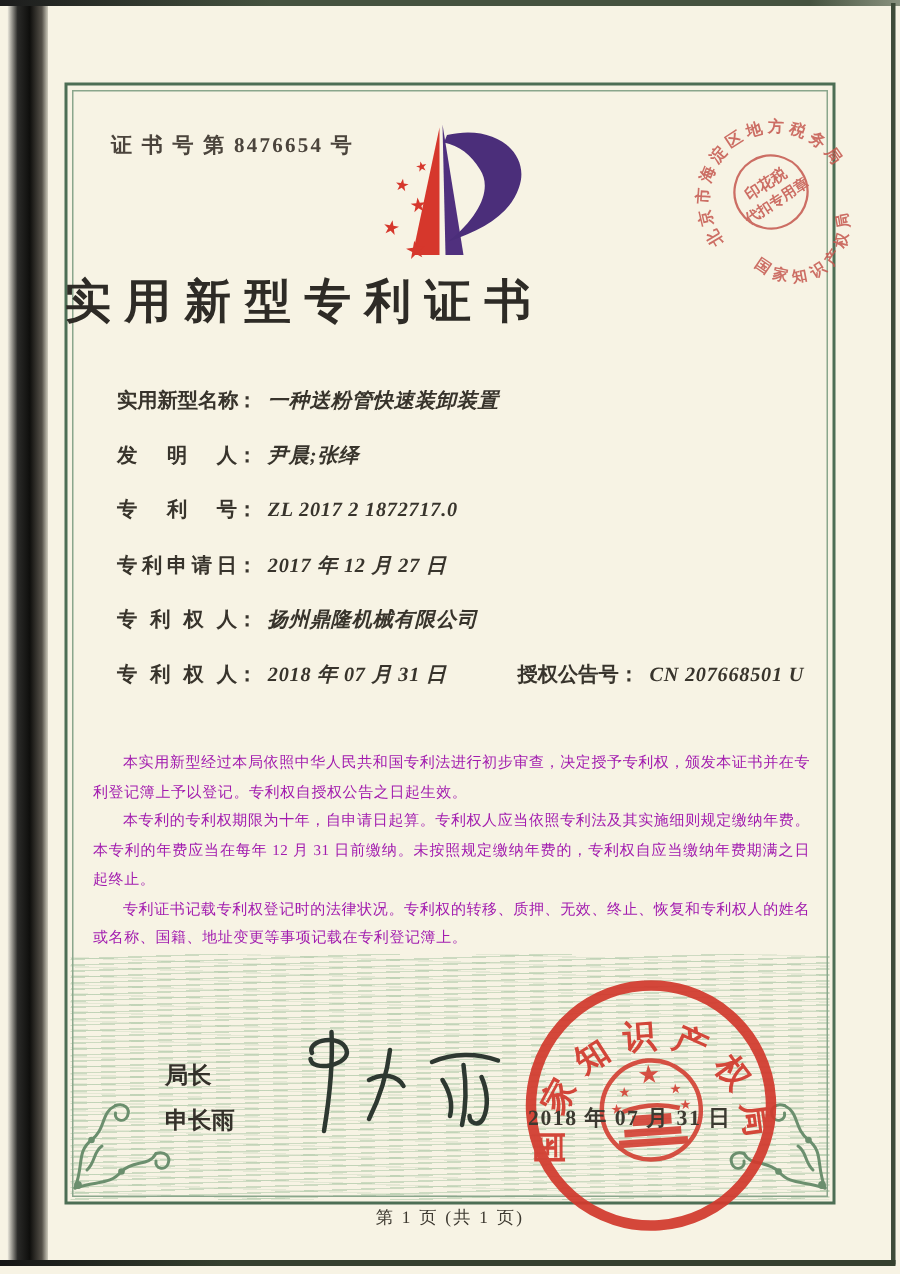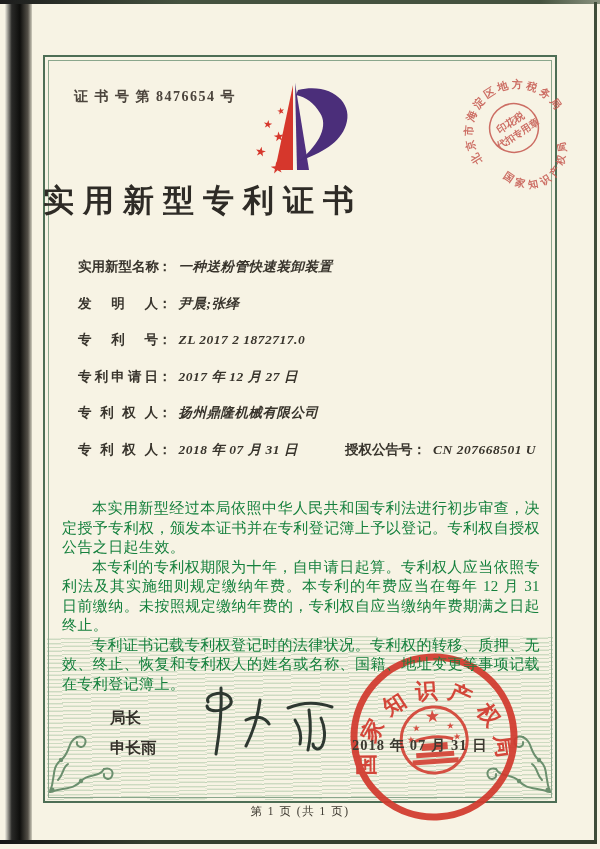--- a/index.html
+++ b/index.html
@@ -34,21 +34,21 @@
     font-size:31px;font-weight:700;letter-spacing:9px;color:#2e2b26;z-index:3;}
   
   .fields{position:absolute;left:78px;top:249px;width:450px;z-index:3;font-size:13.5px;font-weight:600;color:#38342c;}
   .frow{position:relative;height:36.5px;line-height:36.5px;white-space:nowrap;}
   .flabel{display:inline-block;width:80px;text-align:justify;text-align-last:justify;vertical-align:top;}
   .fcolon{display:inline-block;margin-right:7px;}
   .fvalue{letter-spacing:.5px;font-style:italic;}
   .grant-no{position:absolute;left:267px;top:0;}
   
   .paras{position:absolute;left:62px;top:499px;width:478px;z-index:3;
-    font-size:15px;line-height:19.5px;color:#15803d;text-align:justify;letter-spacing:.4px;}
+    font-size:10px;line-height:19.5px;color:#a21caf;text-align:justify;letter-spacing:.4px;}
   .paras p{margin:0;text-indent:2em;}
   
   .director{position:absolute;left:88px;top:703px;z-index:3;font-size:15.5px;font-weight:600;color:#34312a;line-height:30px;margin-left:22px;}
   .signature{position:absolute;left:196px;top:680px;width:150px;height:85px;z-index:3;}
   
   .seal{position:absolute;left:345px;top:648px;width:178px;height:178px;z-index:2;opacity:.93;}
   .seal-date{position:absolute;left:352px;top:736px;z-index:3;font-size:14.5px;letter-spacing:1px;color:#3c3a31;font-weight:600;}
   
   .orn{position:absolute;width:72px;height:72px;z-index:2;}
   .orn-bl{left:46px;top:724px;}

